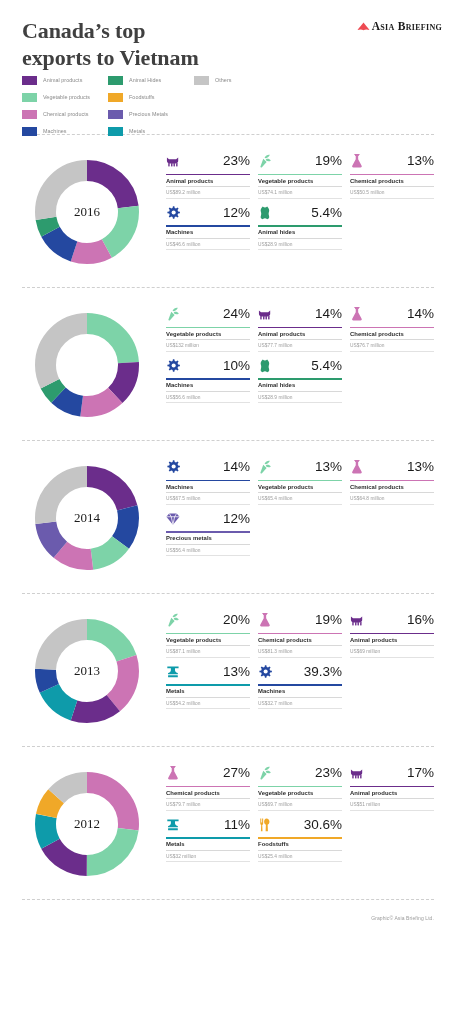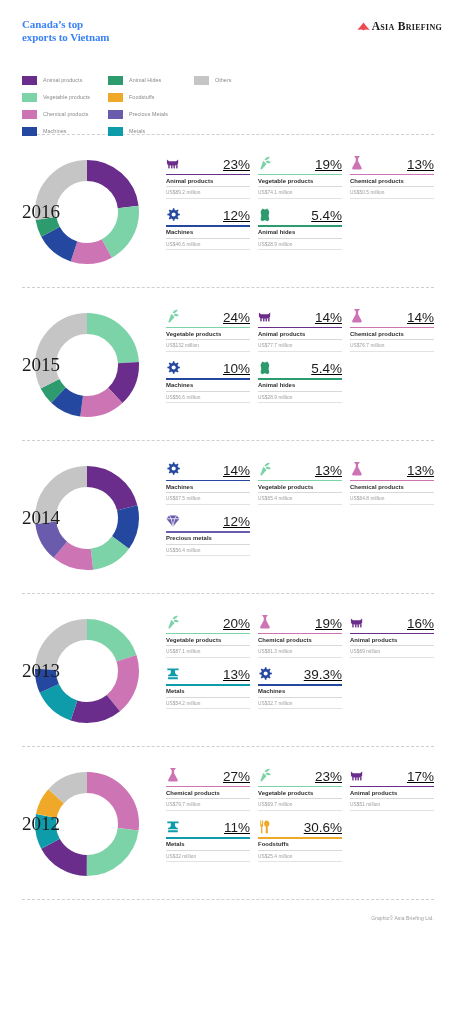--- a/index.html
+++ b/index.html
@@ -8,23 +8,23 @@
     background: #ffffff;
     font-family: "Liberation Sans", sans-serif;
     overflow: hidden;
     position: relative;
   }
   
   .header { padding: 18px 22px 0 22px; position: relative; height: 62px; }
   .title {
     font-family: "Liberation Serif", serif;
     font-weight: bold;
-    font-size: 11px;
+    font-size: 22px;
     line-height: 1.22;
-    color: #3b82f6;
+    color: #404040;
     letter-spacing: -0.1px;
   }
   .brand {
     position: absolute; right: 14px; top: 20px;
     display: flex; align-items: center; gap: 2px;
   }
   .brand-mark { width: 13px; height: 11px; display:block; }
   .brand-text {
     font-family: "Liberation Serif", serif;
     font-size: 11.5px;
@@ -65,41 +65,40 @@
   }
   .donut-wrap {
     position: relative;
     width: 130px; height: 130px;
     flex: 0 0 130px;
   }
   .donut-wrap svg { display:block; }
   .donut-year {
     position: absolute; left: 0; right: 0; top: 50%;
     transform: translateY(-50%);
-    text-align: left;
+    text-align: center;
     font-family: "Liberation Serif", serif;
-    font-size: 19px;
+    font-size: 13px;
     color: #1b1b1b;
   }
   .cards {
     flex: 1;
     display: grid;
     grid-template-columns: repeat(3, 1fr);
     column-gap: 8px;
     row-gap: 4px;
     padding-left: 14px;
     padding-top: 4px;
   }
   .card { min-height: 44px; }
   .card.empty { visibility: hidden; }
   .card-top {
-    display: flex; align-items: flex-end;
+    display: flex; align-items: center;
     justify-content: space-between;
     height: 20px;
-    text-decoration: underline;
   }
   .card-icon { width: 15px; height: 16px; display:block; }
   .card-pct {
     font-size: 13.5px; color: #1b1b1b;
     line-height: 1;
     font-family: "Liberation Sans", sans-serif;
   }
   .card-rule { height: 1.6px; margin-top: 2.5px; }
   .card-name {
     font-size: 5.9px; font-weight: bold; color: #2b2b2b;
@@ -278,21 +277,20 @@
     <div class="year-block">
       <div class="donut-wrap">
         <svg width="130" height="130" viewBox="0 0 130 130">
           <circle cx="65" cy="65" r="41.5" fill="none" stroke="#7DD3A8" stroke-width="21" stroke-dasharray="62.58 198.17" stroke-dashoffset="0.00" transform="rotate(-90 65 65)"></circle>
           <circle cx="65" cy="65" r="41.5" fill="none" stroke="#6B2D8B" stroke-width="21" stroke-dasharray="36.51 224.25" stroke-dashoffset="-62.58" transform="rotate(-90 65 65)"></circle>
           <circle cx="65" cy="65" r="41.5" fill="none" stroke="#CC74B4" stroke-width="21" stroke-dasharray="36.51 224.25" stroke-dashoffset="-99.09" transform="rotate(-90 65 65)"></circle>
           <circle cx="65" cy="65" r="41.5" fill="none" stroke="#2448A0" stroke-width="21" stroke-dasharray="26.08 234.68" stroke-dashoffset="-135.59" transform="rotate(-90 65 65)"></circle>
           <circle cx="65" cy="65" r="41.5" fill="none" stroke="#2D9B6E" stroke-width="21" stroke-dasharray="14.08 246.67" stroke-dashoffset="-161.67" transform="rotate(-90 65 65)"></circle>
           <circle cx="65" cy="65" r="41.5" fill="none" stroke="#C5C5C5" stroke-width="21" stroke-dasharray="85.01 175.75" stroke-dashoffset="-175.75" transform="rotate(-90 65 65)"></circle>
         </svg>
-        <div class="donut-year">2015</div>
       </div>
       <div class="cards">
         <div class="card">
           <div class="card-top">
             <svg class="card-icon" viewBox="0 0 16 16">
               <g fill="#7DD3A8">
                 <path d="M5.6 5.6 L9.2 9 L4.2 14.6 C3.4 15.4 2 14 2.8 13.2 Z"></path>
                 <path d="M7 4.6 C8 2.2 10.4 1 12.6 1.4 C12 3.4 10.2 4.8 8.2 5 Z"></path>
                 <path d="M8.4 6 C10.4 5.2 12.6 5.8 13.6 7.6 C11.6 8.6 9.6 8.2 8.4 7.2 Z"></path>
               </g>

